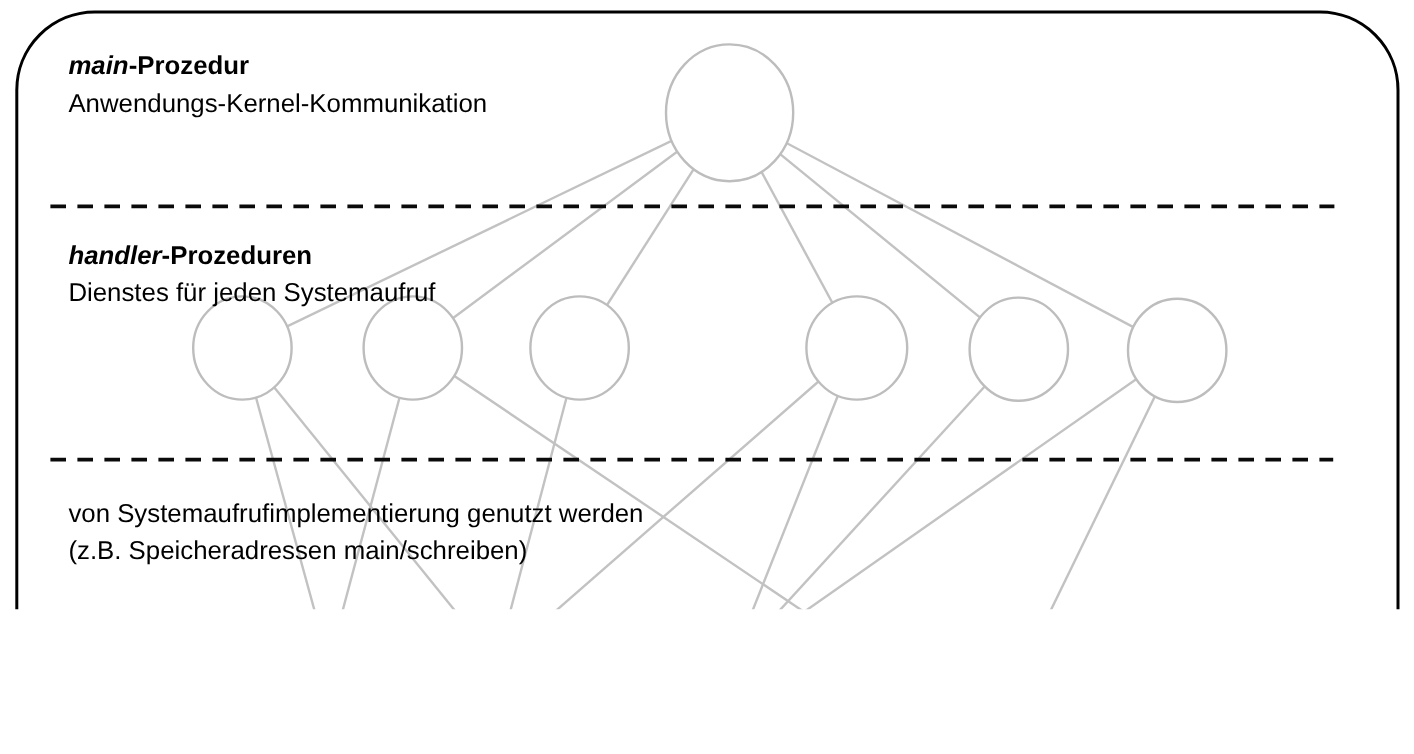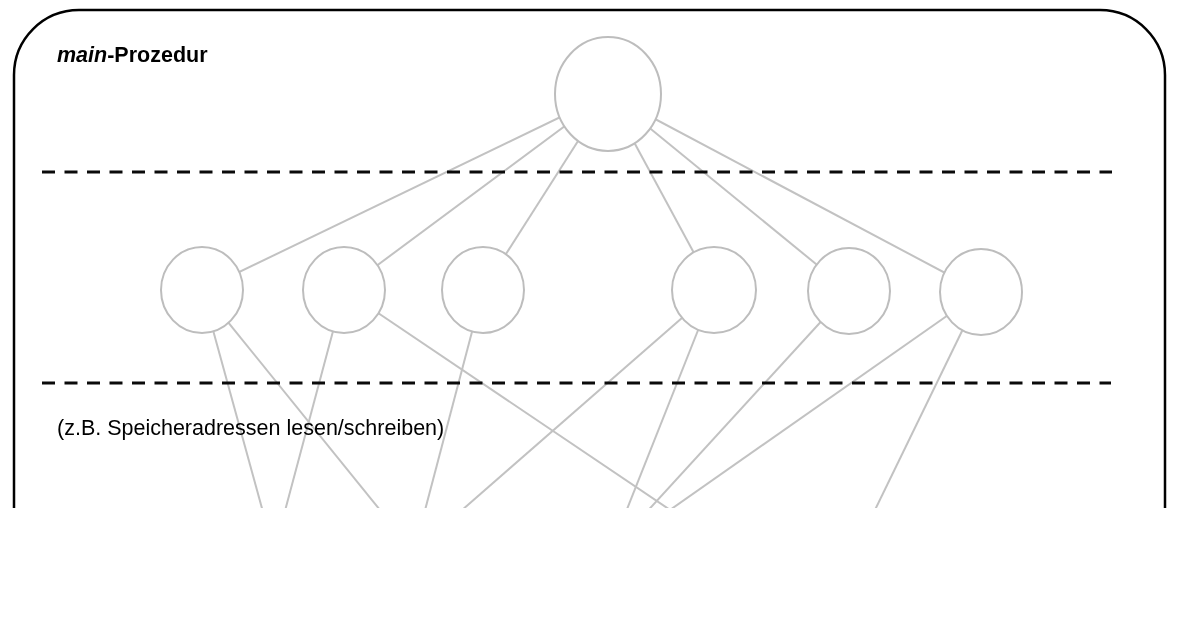--- a/index.html
+++ b/index.html
@@ -44,22 +44,26 @@
       <ellipse cx="981" cy="292" rx="41" ry="43" fill="#ffffff" stroke="#bdbdbd" stroke-width="2"></ellipse>
       <ellipse cx="274" cy="552" rx="36" ry="39" fill="#ffffff" stroke="#bdbdbd" stroke-width="2"></ellipse>
       <ellipse cx="414" cy="552" rx="36" ry="39" fill="#ffffff" stroke="#bdbdbd" stroke-width="2"></ellipse>
       <ellipse cx="610" cy="552" rx="37" ry="39" fill="#ffffff" stroke="#bdbdbd" stroke-width="2"></ellipse>
       <ellipse cx="731" cy="551" rx="35" ry="39" fill="#ffffff" stroke="#bdbdbd" stroke-width="2"></ellipse>
       <ellipse cx="855" cy="551" rx="36" ry="39" fill="#ffffff" stroke="#bdbdbd" stroke-width="2"></ellipse>
     </svg>
 
   <div class="section" style="top:40px">
     <div class="heading"><span class="it">main</span><span>-Prozedur</span></div>
+    <div class="line">Anwendungs-Kernel-Kommunikation</div>
   </div>
 
   <div class="section" style="top:198px">
+    <div class="heading"><span class="it">handler</span><span>-Prozeduren</span></div>
+    <div class="line">Dienstes für jeden Systemaufruf</div>
   </div>
 
   <div class="section" style="top:413px">
-    <div class="line">(z.B. Speicheradressen lesen/schreiben)</div>
+    <div class="line">von Systemaufrufimplementierung genutzt werden</div>
+    <div class="line">(z.B. Speicheradressen main/schreiben)</div>
   </div>
 
 </div>
 
 </body></html>

